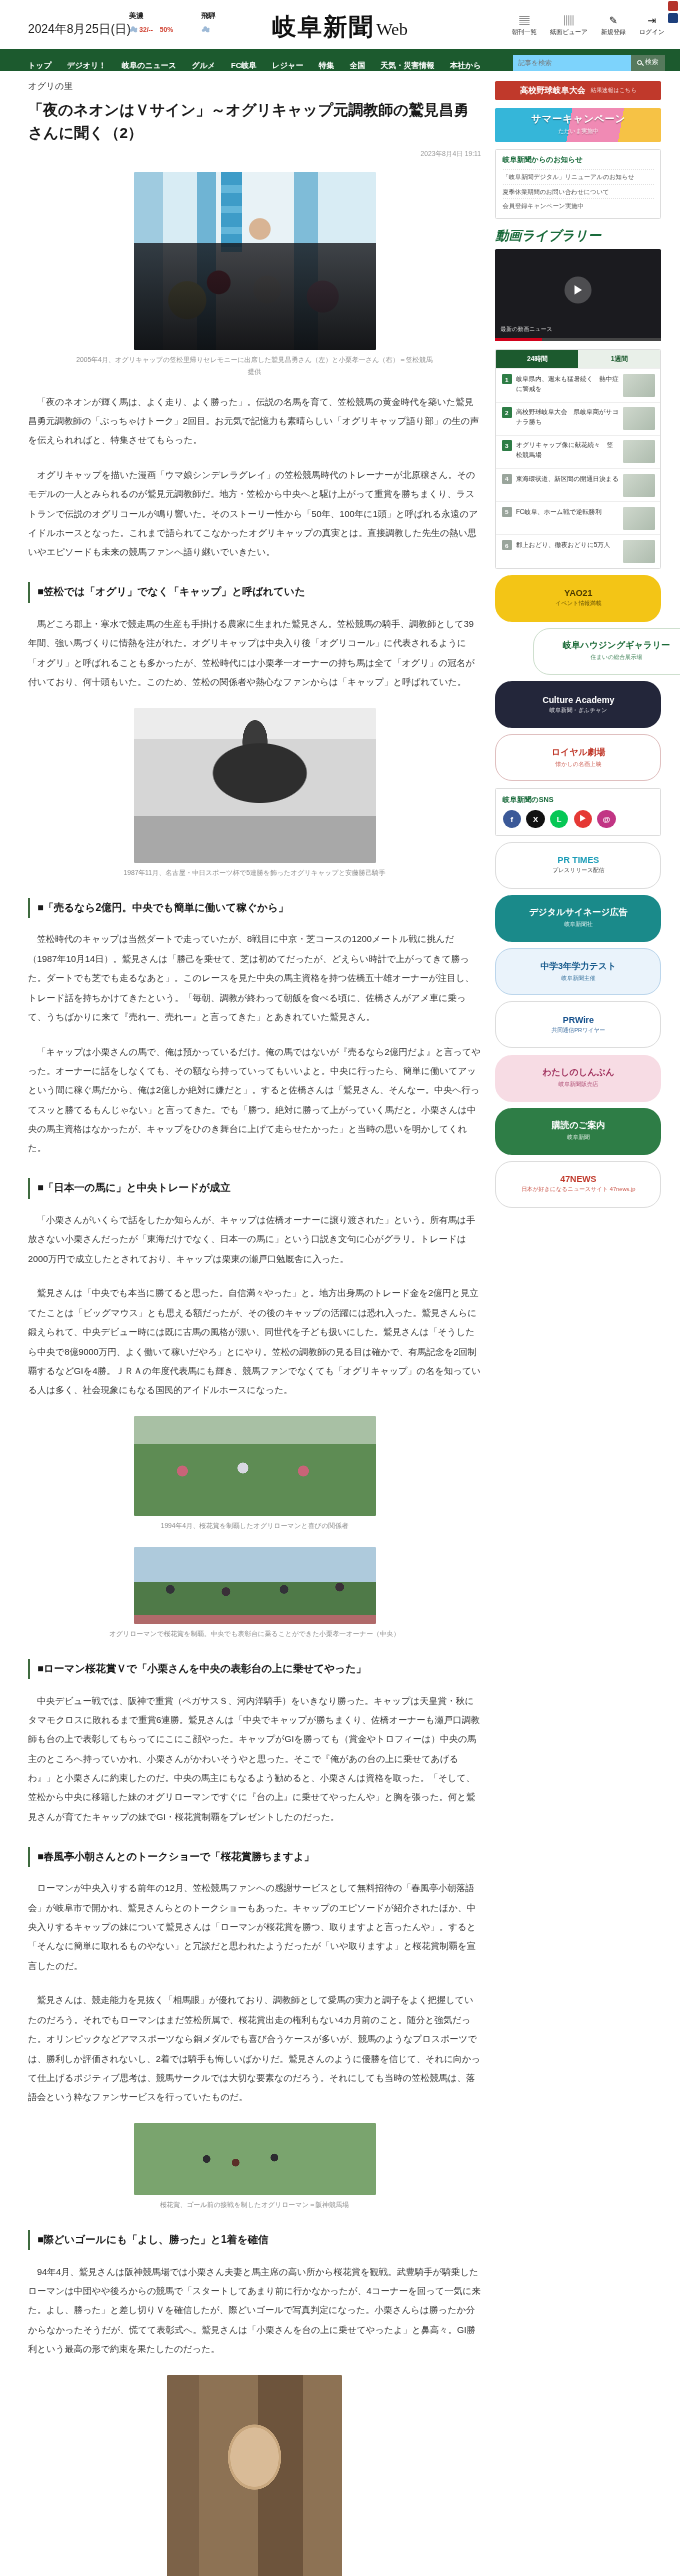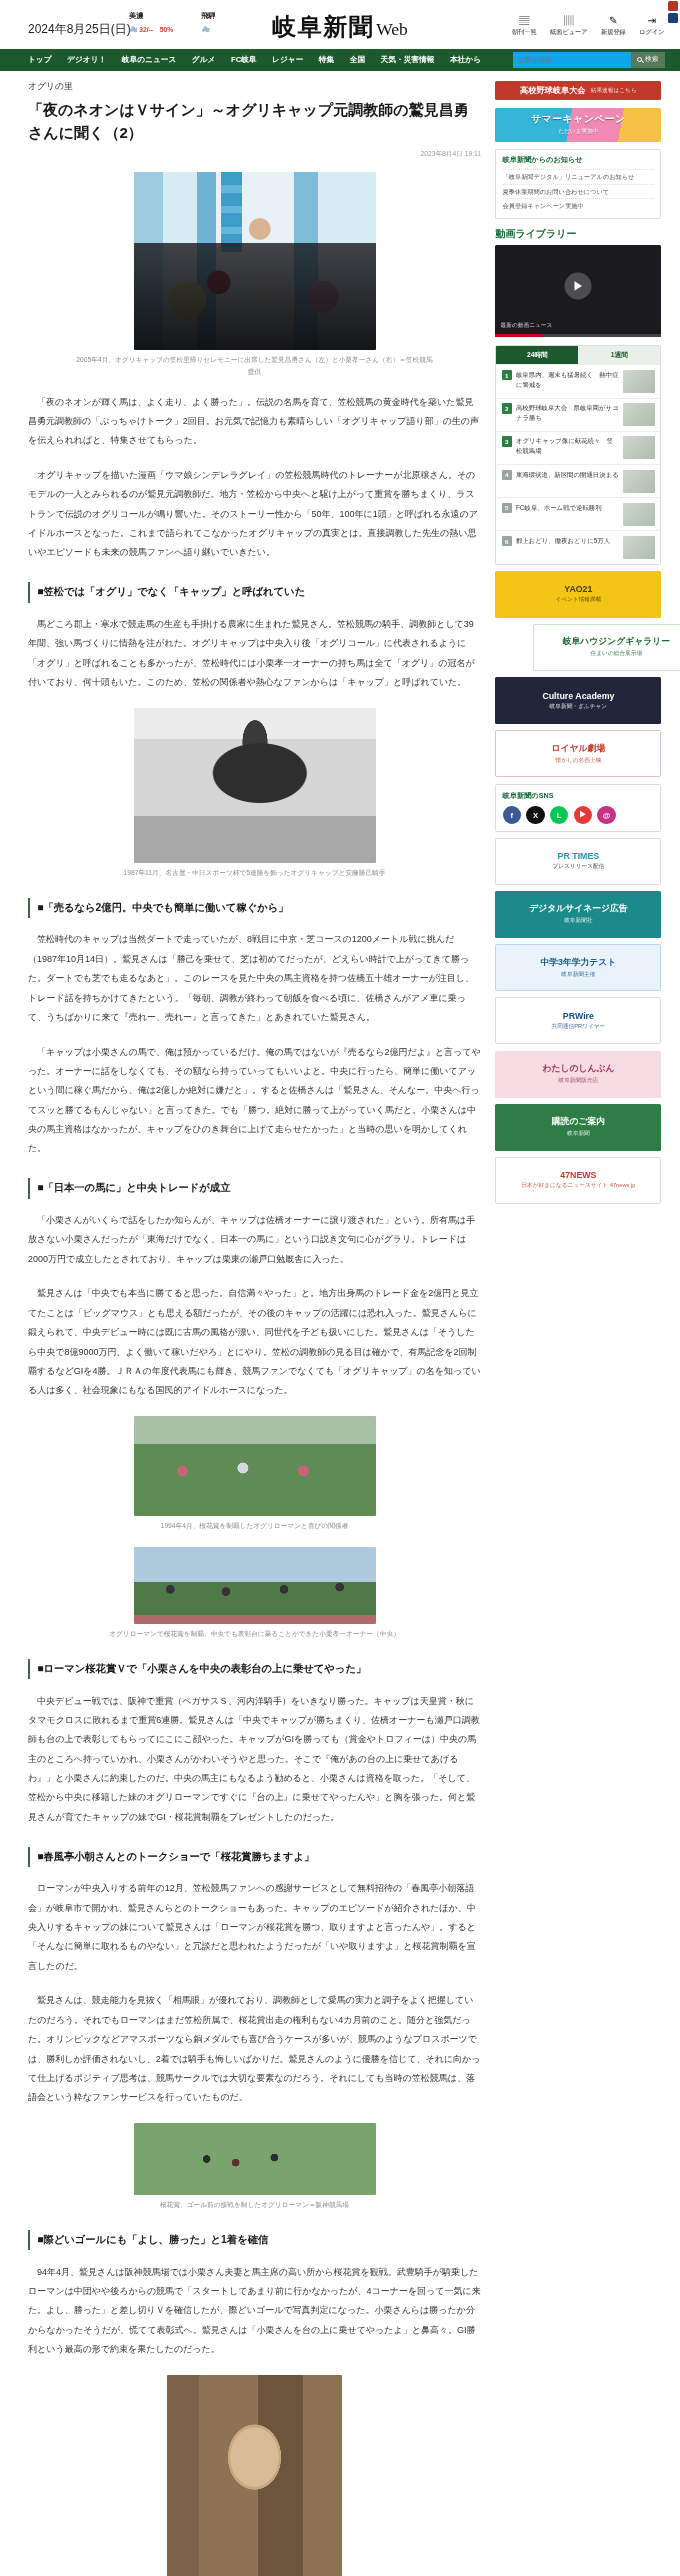--- a/index.html
+++ b/index.html
@@ -22,24 +22,24 @@
   .hdr-actions { position:absolute; right:15.5px; top:15.5px; display:flex; gap:13.4px; }
   .hdr-act { display:flex; flex-direction:column; align-items:center; gap:2.6px; cursor:pointer; }
   .hdr-act .ico { font-size:10.3px; line-height:10.3px; color:#222; }
   .hdr-act .lbl { font-size:6.2px; color:#222; }
   .hdr-badges { position:absolute; right:2.1px; top:1px; display:flex; flex-direction:column; gap:1.5px; }
   .hdr-badges .bdg { width:10.3px; height:10.3px; border-radius:1.5px; cursor:pointer; }
   .bdg-red { background:#b5342c; }
   .bdg-blue { background:#1d3f7c; }
 
   
-  .mainnav { height:21.6px; background:#1c5a2e; display:flex; align-items:center; padding:0 15.5px 0 28px; gap:15.5px; }
+  .mainnav { height:21.6px; background:#1c5a2e; display:flex; align-items:flex-end; padding:0 15.5px 0 28px; gap:15.5px; }
   .mainnav .nv { color:#fff; font-size:7.7px; font-weight:bold; cursor:pointer; white-space:nowrap; }
   .nav-search { margin-left:auto; display:flex; height:15.5px; }
-  .nav-search input { width:118px; border:none; padding:0 5.2px; font-size:6.7px; color:#333; background:#0ea5e9; }
+  .nav-search input { width:118px; border:none; padding:0 5.2px; font-size:6.7px; color:#333; background:#7dd3fc; }
   .nav-search .btn { background:#56795c; color:#fff; font-size:6.7px; border:none; padding:0 6.2px; display:flex; align-items:center; gap:2.6px; cursor:pointer; }
   .mag { position:relative; width:5.2px; height:5.2px; border:1px solid #fff; border-radius:50%; display:inline-block; }
   .mag::after { content:""; position:absolute; width:3.1px; height:1px; background:#fff; transform:rotate(45deg); right:-2.6px; bottom:-1px; }
 
   
   .content { display:flex; gap:14.4px; padding:10.3px 0 0 28px; }
   main.article { width:453px; }
   aside.sidebar { width:166px; }
 
   
@@ -102,39 +102,39 @@
   .bnr-koshien { height:19.6px; background:#c0392b; color:#fff; flex-direction:row; gap:5.2px; }
   .bnr-koshien .b-main { font-size:8.2px; }
   .bnr-koshien .b-sub { margin-top:0; font-size:5.7px; }
   .bnr-campaign { height:34px; background:linear-gradient(100deg,#35b6d9 0 45%, #f08ab4 45% 75%, #f6c245 75% 100%); color:#fff; text-shadow:0 0.5px 1px rgba(0,0,0,.35); }
   .bnr-campaign .b-main { font-size:9.8px; letter-spacing:0.5px; }
 
   .notice { border:0.5px solid #ddd; border-radius:1.5px; padding:5.2px 6.2px; }
   .notice .n-title { font-size:7.2px; font-weight:bold; color:#1a6b3c; margin-bottom:4.1px; }
   .notice .n-item { font-size:6.2px; color:#555; line-height:1.5; padding:2.1px 0; border-top:0.5px dotted #e2e2e2; cursor:pointer; }
 
-  .w-title { font-size:10px; font-weight:bold; color:#1a6b3c; margin:8.2px 0 4.1px; }
+  .w-title { font-size:13px; font-weight:bold; color:#1a6b3c; margin:8.2px 0 4.1px;font-style:italic; }
   .player { width:100%; height:92px; background:#1b1b1f; position:relative; border-radius:1.5px; cursor:pointer; }
   .player .pbtn { position:absolute; left:50%; top:45%; transform:translate(-50%,-50%); width:27px; height:27px; border-radius:50%; background:rgba(255,255,255,.22); color:#fff; font-size:11.3px; display:flex; align-items:center; justify-content:center; }
   .player .pbar { position:absolute; left:0; right:0; bottom:0; height:2.6px; background:#444; }
   .player .pbar::before { content:""; position:absolute; left:0; width:28%; top:0; bottom:0; background:#d0021b; }
   .player .pcap { position:absolute; left:5.2px; bottom:7.2px; color:#ddd; font-size:5.7px; }
 
   .ranking { border:0.5px solid #ddd; border-radius:1.5px; overflow:hidden; margin-top:8.2px; }
   .rk-tabs { display:flex; }
   .rk-tab { flex:1; text-align:center; padding:4.6px 0; font-size:6.7px; font-weight:bold; cursor:pointer; }
   .rk-tab.active { background:#1c5a2e; color:#fff; }
   .rk-tab.idle { background:#e9f0e9; color:#1c5a2e; }
   .rk-item { display:flex; gap:4.1px; padding:4.6px 5.2px; border-top:0.5px solid #eee; cursor:pointer; align-items:flex-start; }
   .rk-num { flex:0 0 10.3px; height:10.3px; background:#2e7d46; color:#fff; font-size:6.2px; font-weight:bold; display:flex; align-items:center; justify-content:center; border-radius:1px; }
   .rk-item:nth-child(n+5) .rk-num { background:#9aa59c; }
   .rk-txt { flex:1; font-size:6.4px; line-height:1.55; color:#333; }
   .rk-thumb { flex:0 0 32px; height:23px; background:linear-gradient(135deg,#cfd8cd,#aebcae); border-radius:1px; }
 
-  .ad { height:47px; margin-top:6.2px; }
+  .ad { height:47px; margin-top:6.2px;border-radius:17px; }
   .ad .b-main { font-size:8.8px; }
   .ad-yao { background:#f3c516; color:#4a3a00; }
   .ad-house { background:#fff; border:0.5px solid #cfe0cf; color:#1c6b38;margin-left:38px; }
   .ad-culture { background:#23263a; color:#fff; }
   .ad-book { background:#1d3f7c; color:#fff; }
   .ad-royal { background:#fff; border:0.5px solid #e0c0c0; color:#c0392b; }
   .ad-prtimes { background:#fff; border:0.5px solid #ddd; color:#222; }
   .ad-prtimes .b-main { color:#1a9cb7; }
   .ad-signage { background:#1a8a8a; color:#fff; }
   .ad-test { background:#eaf3fb; border:0.5px solid #bcd6ec; color:#175a8c; }

